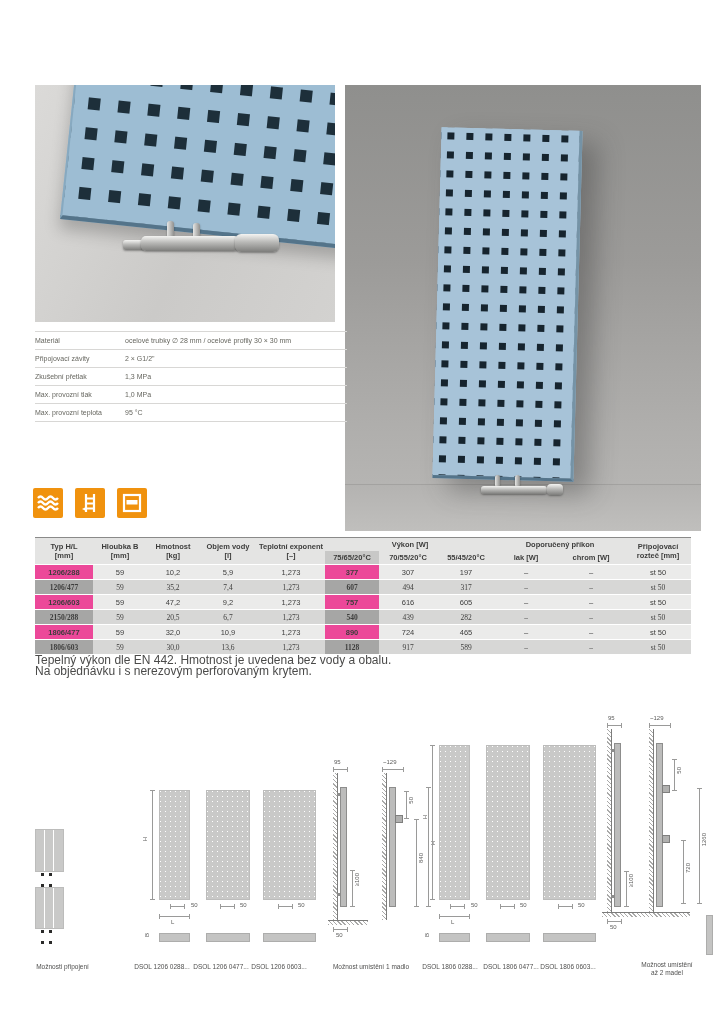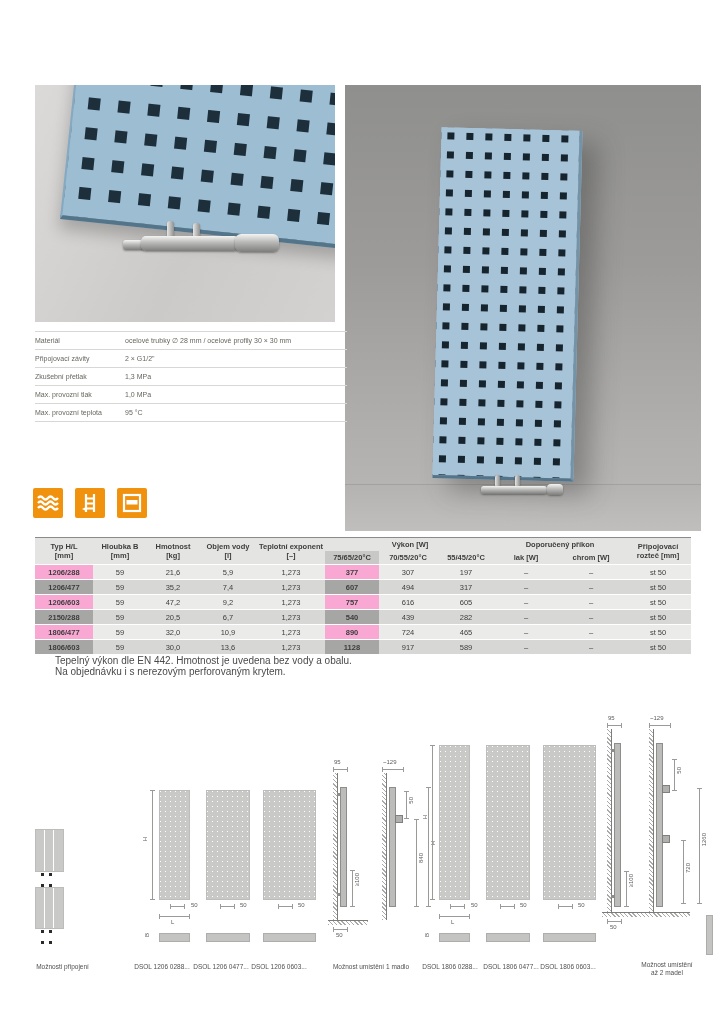--- a/index.html
+++ b/index.html
@@ -50,27 +50,27 @@
   
   .dtable{position:absolute;left:35px;top:537px;width:656px;border-collapse:collapse;
           table-layout:fixed;font-size:7.5px;}
   .dtable th,.dtable td{padding:0;text-align:center;vertical-align:middle;}
   .dtable thead th{background:#e4e4e3;font-weight:bold;white-space:pre-line;line-height:1.2;
                    height:13px;border-top:1px solid #8a8a89;}
   .dtable thead tr+tr th{border-top:none;}
   .dtable thead th.hl{background:#c8c8c7;}
   .dtable tbody td{height:14px;border-top:1px solid #fff;}
   .dtable tr.light td{background:#ebebea;}
-  .dtable tr.dark td{background:#d7d7d6;}
+  .dtable tr.dark td{background:#d7d7d6;font-family:Liberation Serif, serif;}
   .dtable td.accent{font-weight:bold;}
-  .dtable tr.light td.accent{background:#f9a8d4;}
+  .dtable tr.light td.accent{background:#ec4899;}
   .dtable tr.dark td.accent{background:#a6a6a5;}
 
-  .notes{position:absolute;left:35px;top:655px;font-size:10px;line-height:11px;color:#4a4a49;
-         white-space:pre-line;margin-left:20px;}
+  .notes{position:absolute;left:35px;top:655px;font-size:12px;line-height:11px;color:#4a4a49;
+         white-space:pre-line;}
 
   
   .drawings{position:absolute;left:0;top:715px;width:726px;height:300px;}
   .abs{position:absolute;}
   .panel-draw{background-color:#c9c9c8;
       background-image:linear-gradient(90deg,transparent 0 1.5px,#c9c9c8 1.5px 5px),
                        linear-gradient(180deg,#ffffff 0 1.5px,transparent 1.5px 5px);
       background-size:5px 5px;border:1px solid #bcbcbb;}
   .bar-draw{background:#c4c4c3;border:1px solid #adadac;}
   .mini-rect{background:#c9c9c8;border:1px solid #bcbcbb;
@@ -194,21 +194,21 @@
         <th>70/55/20°C</th>
         <th>55/45/20°C</th>
         <th>lak [W]</th>
         <th>chrom [W]</th>
       </tr>
     </thead>
     <tbody id="tbody">
         <tr class="light">
           <td class="accent">1206/288</td>
           <td>59</td>
-          <td>21,6</td>
+          <td>10,2</td>
           <td>5,9</td>
           <td>1,273</td>
           <td class="accent">377</td>
           <td>307</td>
           <td>197</td>
           <td>–</td>
           <td>–</td>
           <td>st 50</td>
         </tr>
         <tr class="dark">

